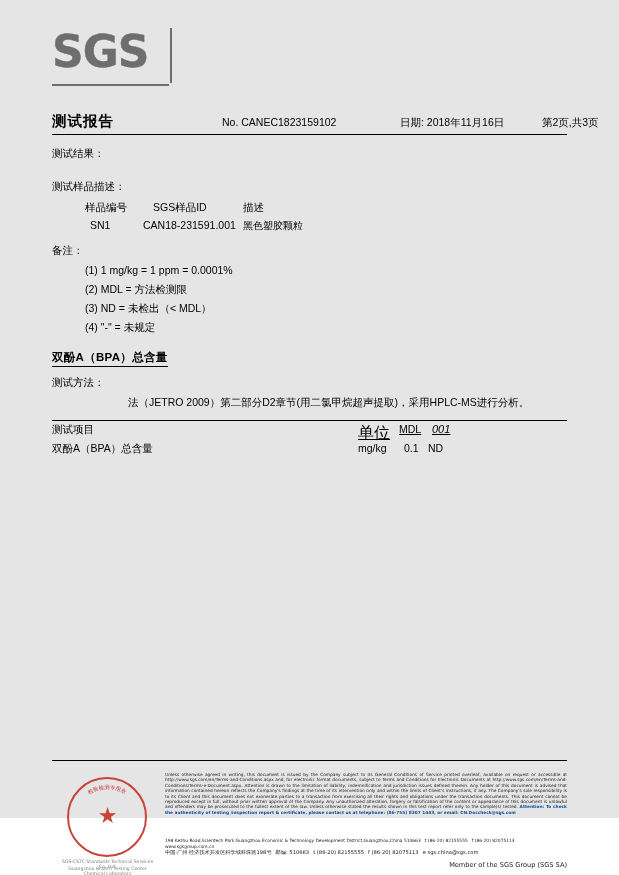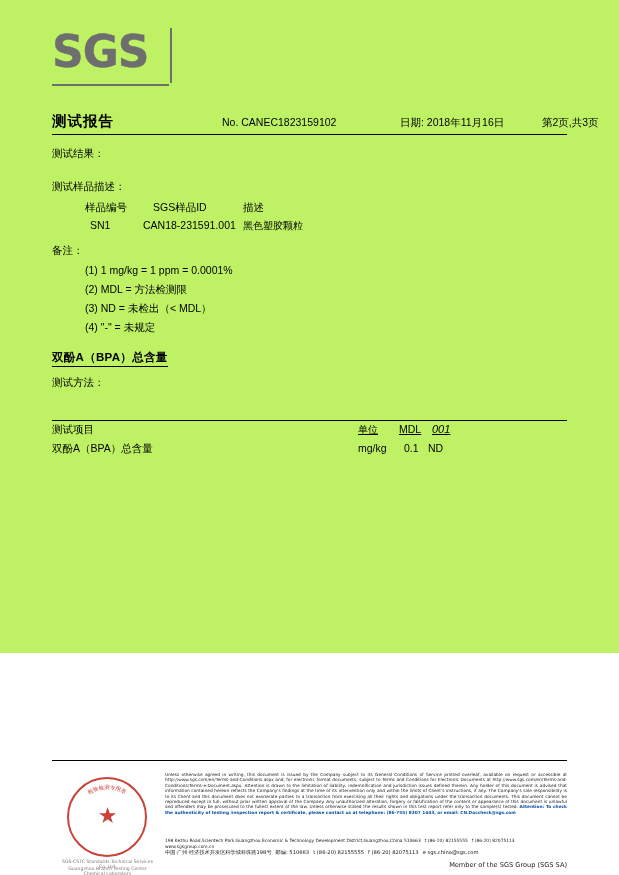--- a/index.html
+++ b/index.html
@@ -12,22 +12,22 @@
     height: 875px;
     font-family: "Liberation Sans", sans-serif;
     color: #000;
     position: relative;
     overflow: hidden;
   }
   .page {
     position: absolute;
     left: 0; top: 0;
     width: 619px;
-    height: 653px;
-    background: #bef264;
+    height: 818px;
+    background: #e5e5e5;
   }
   
   .logo-block {
     position: absolute;
     left: 52px;
     top: 28px;
     width: 125px;
     height: 60px;
   }
   .logo-text {
@@ -157,21 +157,21 @@
   
   .rt-rule-top {
     position: absolute;
     left: 52px;
     top: 420px;
     width: 515px;
     height: 1px;
     background: #000;
   }
   .rt-hdr-item { position: absolute; left: 52px;  top: 423px; font-size: 10.5px; }
-  .rt-hdr-unit { position: absolute; left: 358px; top: 423px; font-size: 10px; text-decoration: underline; }
+  .rt-hdr-unit { position: absolute; left: 358px; top: 423px; font-size: 16px; text-decoration: underline; }
   .rt-hdr-mdl  { position: absolute; left: 399px; top: 423px; font-size: 10.5px; text-decoration: underline; }
   .rt-hdr-001  { position: absolute; left: 432px; top: 423px; font-size: 11px; font-style: italic; text-decoration: underline; }
 
   .rt-r1-item { position: absolute; left: 52px;  top: 442px; font-size: 10.5px; }
   .rt-r1-unit { position: absolute; left: 358px; top: 442px; font-size: 10.5px; }
   .rt-r1-mdl  { position: absolute; left: 404px; top: 442px; font-size: 10.5px; }
   .rt-r1-001  { position: absolute; left: 428px; top: 442px; font-size: 10.5px; }
 
   
   .footer-rule {
@@ -299,20 +299,21 @@
   <div class="samp-c3">黑色塑胶颗粒</div>
 
   <div class="lbl-notes">备注：</div>
   <div class="note note-1">(1) 1 mg/kg = 1 ppm = 0.0001%</div>
   <div class="note note-2">(2) MDL = 方法检测限</div>
   <div class="note note-3">(3) ND = 未检出（&lt; MDL）</div>
   <div class="note note-4">(4) "-" = 未规定</div>
 
   <div class="section-title">双酚A（BPA）总含量</div>
   <div class="method-label">测试方法：</div>
+  <div class="method-line method-l2">法（JETRO 2009）第二部分D2章节(用二氯甲烷超声提取)，采用HPLC-MS进行分析。</div>
 
   <div class="rt-rule-top"></div>
   <div class="rt-hdr-item">测试项目</div>
   <div class="rt-hdr-unit">单位</div>
   <div class="rt-hdr-mdl">MDL</div>
   <div class="rt-hdr-001">001</div>
 
   <div class="rt-r1-item">双酚A（BPA）总含量</div>
   <div class="rt-r1-unit">mg/kg</div>
   <div class="rt-r1-mdl">0.1</div>

